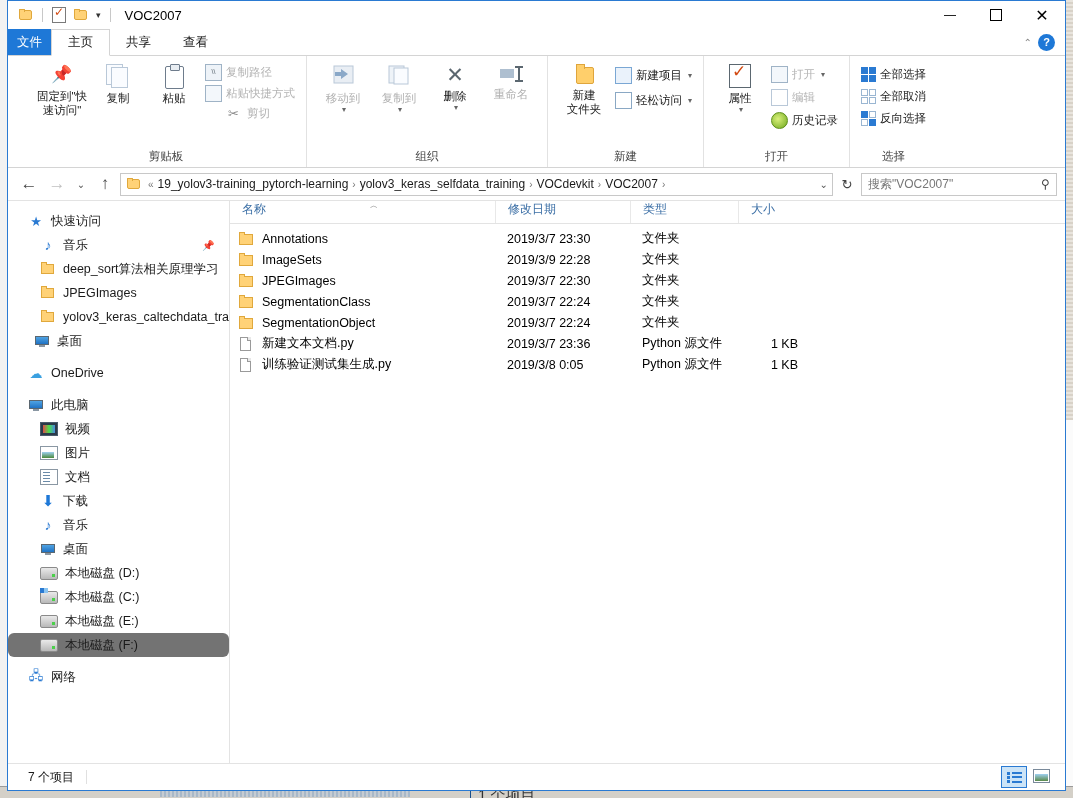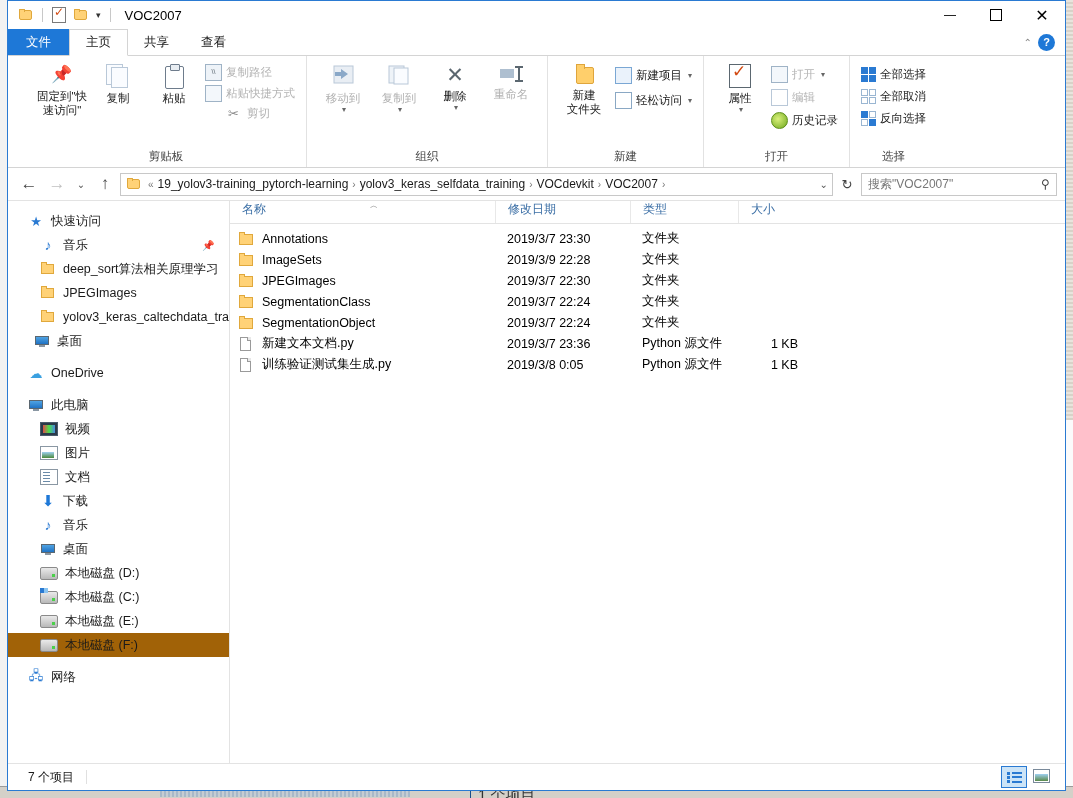--- a/index.html
+++ b/index.html
@@ -45,21 +45,21 @@
   .win-title{margin-left:10px;font-size:13px;color:#000;}
   .titlebar-spacer{flex:1;}
   .wbtn{width:46px;height:28px;display:flex;align-items:center;justify-content:center;font-size:13px;color:#000;}
   .wbtn.min{font-size:12px;}
   .wbtn.max .sq{width:10px;height:10px;border:1.3px solid #000;}
   .wbtn.close{font-size:16px;font-weight:300;}
 
   
   .tabs{height:26px;display:flex;align-items:stretch;flex:0 0 26px;position:relative;background:#fff;}
   .tab{padding:0 16px;display:flex;align-items:center;font-size:12.5px;color:#1a1a1a;}
-  .tab.file{background:#1e78d7;color:#fff;padding:0 18px;}
+  .tab.file{background:#1e78d7;color:#fff;padding:0 9px;}
   .tab.active{border:1px solid #d4d4d4;border-bottom:1px solid #fff;background:#fff;margin-bottom:-1px;box-sizing:border-box;}
   .tabs-right{margin-left:auto;display:flex;align-items:center;gap:6px;padding-right:10px;}
   .chev{font-size:10px;color:#888;}
   .help{width:17px;height:17px;border-radius:50%;background:#1e78d7;color:#fff;font-size:11px;
     display:flex;align-items:center;justify-content:center;font-weight:bold;}
 
   
   .ribbon{flex:0 0 113px;border-top:1px solid #d4d4d4;border-bottom:1px solid #d4d4d4;
     background:#fff;display:flex;padding-left:18px;box-sizing:border-box;}
   .rgroup{display:flex;flex-direction:column;position:relative;padding:4px 8px 0 8px;}
@@ -123,21 +123,21 @@
   .searchbox{width:196px;height:23px;border:1px solid #c8c8c8;display:flex;align-items:center;
     padding:0 6px;box-sizing:border-box;background:#fff;}
   .searchbox .ph{font-size:12px;color:#777;flex:1;}
   .searchbox .mag{font-size:12px;color:#444;transform:scaleX(-1);}
 
   
   .content{flex:1;display:flex;min-height:0;border-top:1px solid #e3e3e3;}
   .navpane{width:222px;flex:0 0 222px;background:#fff;border-right:1px solid #e3e3e3;
     overflow:hidden;padding-top:8px;box-sizing:border-box;}
   .navitem{height:24px;display:flex;align-items:center;font-size:12.5px;color:#1a1a1a;padding-left:10px;gap:7px;}
-  .navitem.sel{background:#a16207;}
+  .navitem.sel{background:#737373;border-radius:6px;}
   .navitem .pinmark{margin-left:auto;margin-right:14px;font-size:10px;color:#9a9a9a;}
   .nav-ic{width:16px;height:16px;flex:0 0 16px;display:flex;align-items:center;justify-content:center;font-size:13px;}
   .nav-ic.star{color:#2a7ad2;}
   .nav-ic.music{color:#2a7ad2;font-size:14px;}
   .nav-ic.fld{position:relative;}
   .nav-ic.fld:before{content:"";position:absolute;left:1px;top:3px;width:13px;height:10px;background:#ffd277;
     border:1px solid #e0a83c;box-sizing:border-box;}
   .nav-ic.fld:after{content:"";position:absolute;left:1px;top:1px;width:6px;height:3px;background:#ffd277;
     border:1px solid #e0a83c;border-bottom:none;box-sizing:border-box;}
   .nav-ic.screen{position:relative;}

